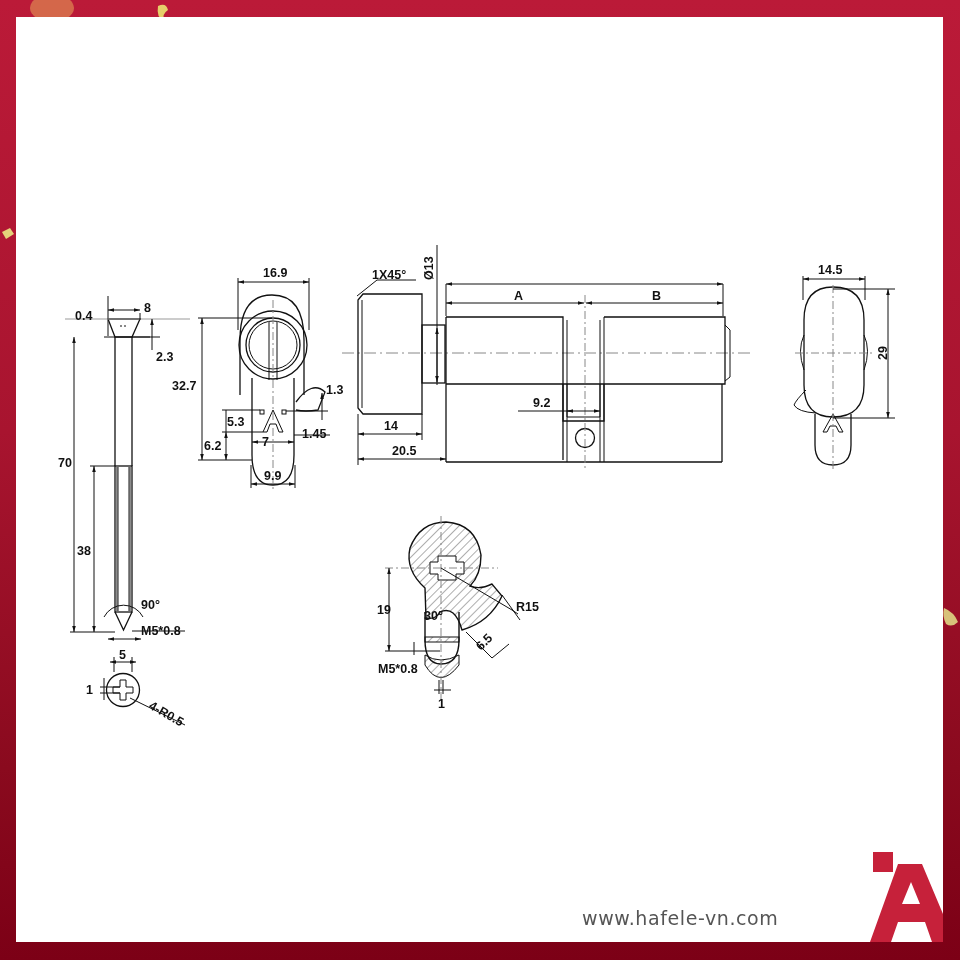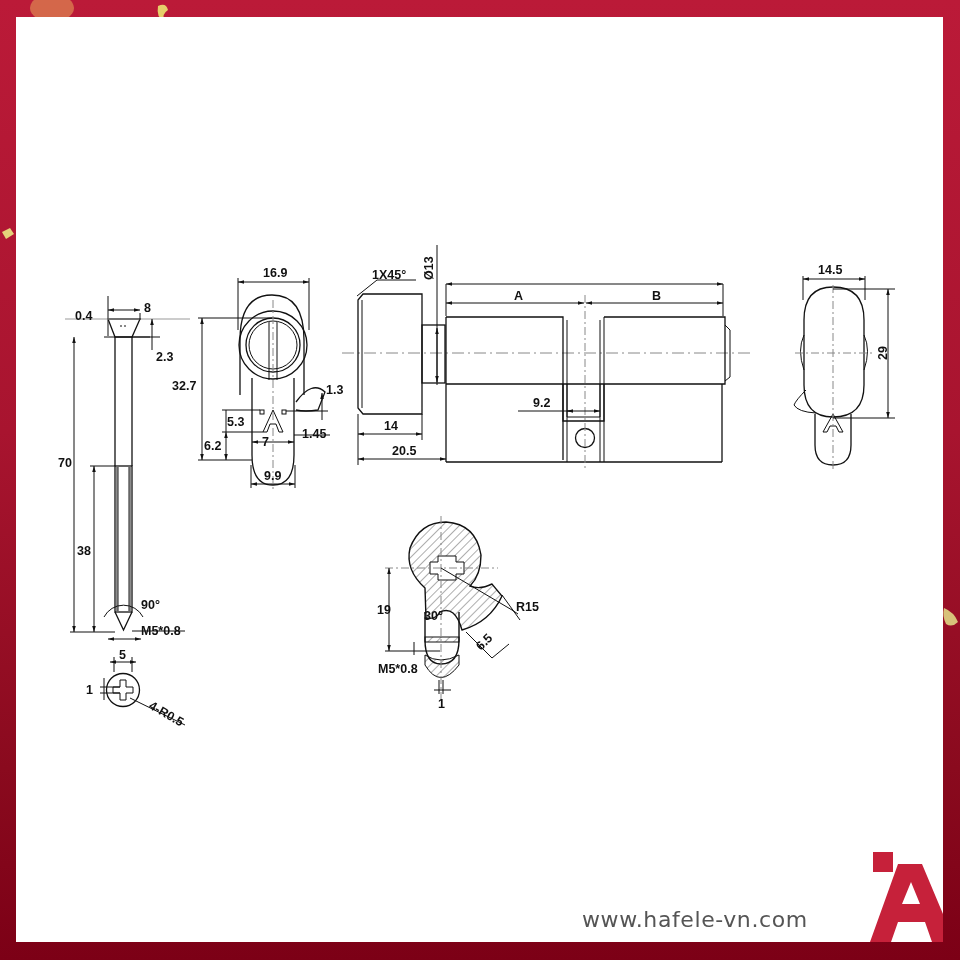--- a/index.html
+++ b/index.html
@@ -10,21 +10,21 @@
   }
   .confetti { position: absolute; }
   .panel {
     position: absolute; left: 16px; top: 17px; width: 927px; height: 925px;
     background: #ffffff;
   }
   svg.drawing { position: absolute; left: 0; top: 0; }
   .dim { font-family: "Liberation Sans", sans-serif; font-weight: bold; font-size: 12.5px; fill: #111; }
   .website {
     position: absolute; left: 582px; top: 907px;
-    font-family: "DejaVu Sans", sans-serif; font-size: 22px; color: #555; letter-spacing: 0.6px;
+    font-family: "DejaVu Sans", sans-serif; font-size: 19px; color: #555; letter-spacing: 0.6px;
   }
   .logo { position: absolute; left: 870px; top: 852px; width: 73px; height: 90px; }
 </style>
 </head>
 <body>
 
 <svg class="confetti" width="960" height="960" style="left:0;top:0;">
   <ellipse cx="52" cy="8" rx="22" ry="14" fill="#e9a85a" opacity="0.55"></ellipse>
   <path d="M158 6 q8 -4 10 4 q-6 4 -4 10 q-8 -2 -6 -14z" fill="#e6cf6a"></path>
   <path d="M2 232 l8 -4 l4 6 l-8 5z" fill="#e5d27a"></path>

